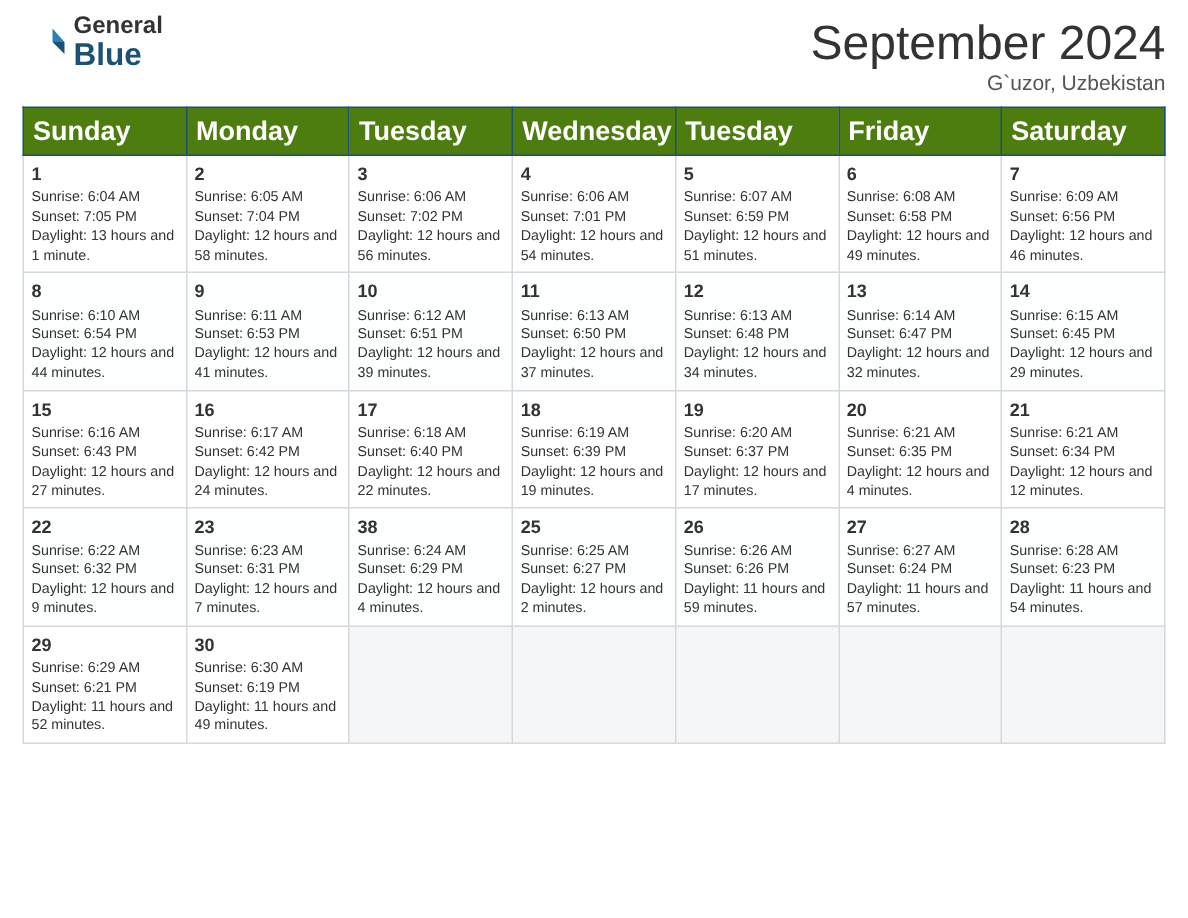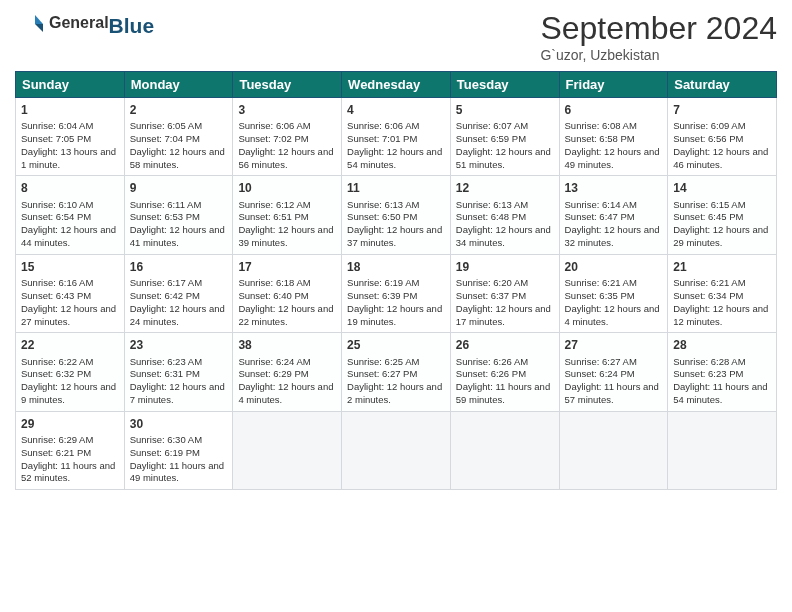--- a/index.html
+++ b/index.html
@@ -20,58 +20,60 @@
       align-items: flex-start;
       margin-bottom: 8px;
     }
     .logo {
       display: flex;
       align-items: center;
       gap: 4px;
     }
     .logo-text {
       display: flex;
+      flex-direction: column;
       line-height: 1;
     }
     .logo-general {
       font-size: 16px;
       font-weight: bold;
       color: #333;
     }
     .logo-blue {
       font-size: 21px;
       font-weight: bold;
       color: #1a5276;
     }
     .logo-icon {
       width: 30px;
       height: 30px;
     }
     .title-block {
+      text-align: right;
     }
     .month-title {
       font-size: 32px;
       font-weight: normal;
       color: #333;
     }
     .location {
       font-size: 14px;
       color: #555;
     }
     .calendar {
       width: 100%;
       border-collapse: collapse;
       table-layout: fixed;
     }
     .calendar th {
-      background-color: #0f766e;
+      background-color: #4d7c0f;
       color: white;
       text-align: left;
       padding: 5px 6px;
-      font-size: 13px;
+      font-size: 18px;
       font-weight: bold;
       border: 1px solid #1a5276;
     }
     .calendar td {
       vertical-align: top;
       padding: 4px 5px;
       border: 1px solid #d5d8dc;
       font-size: 9.5px;
       line-height: 1.35;
       color: #333;

